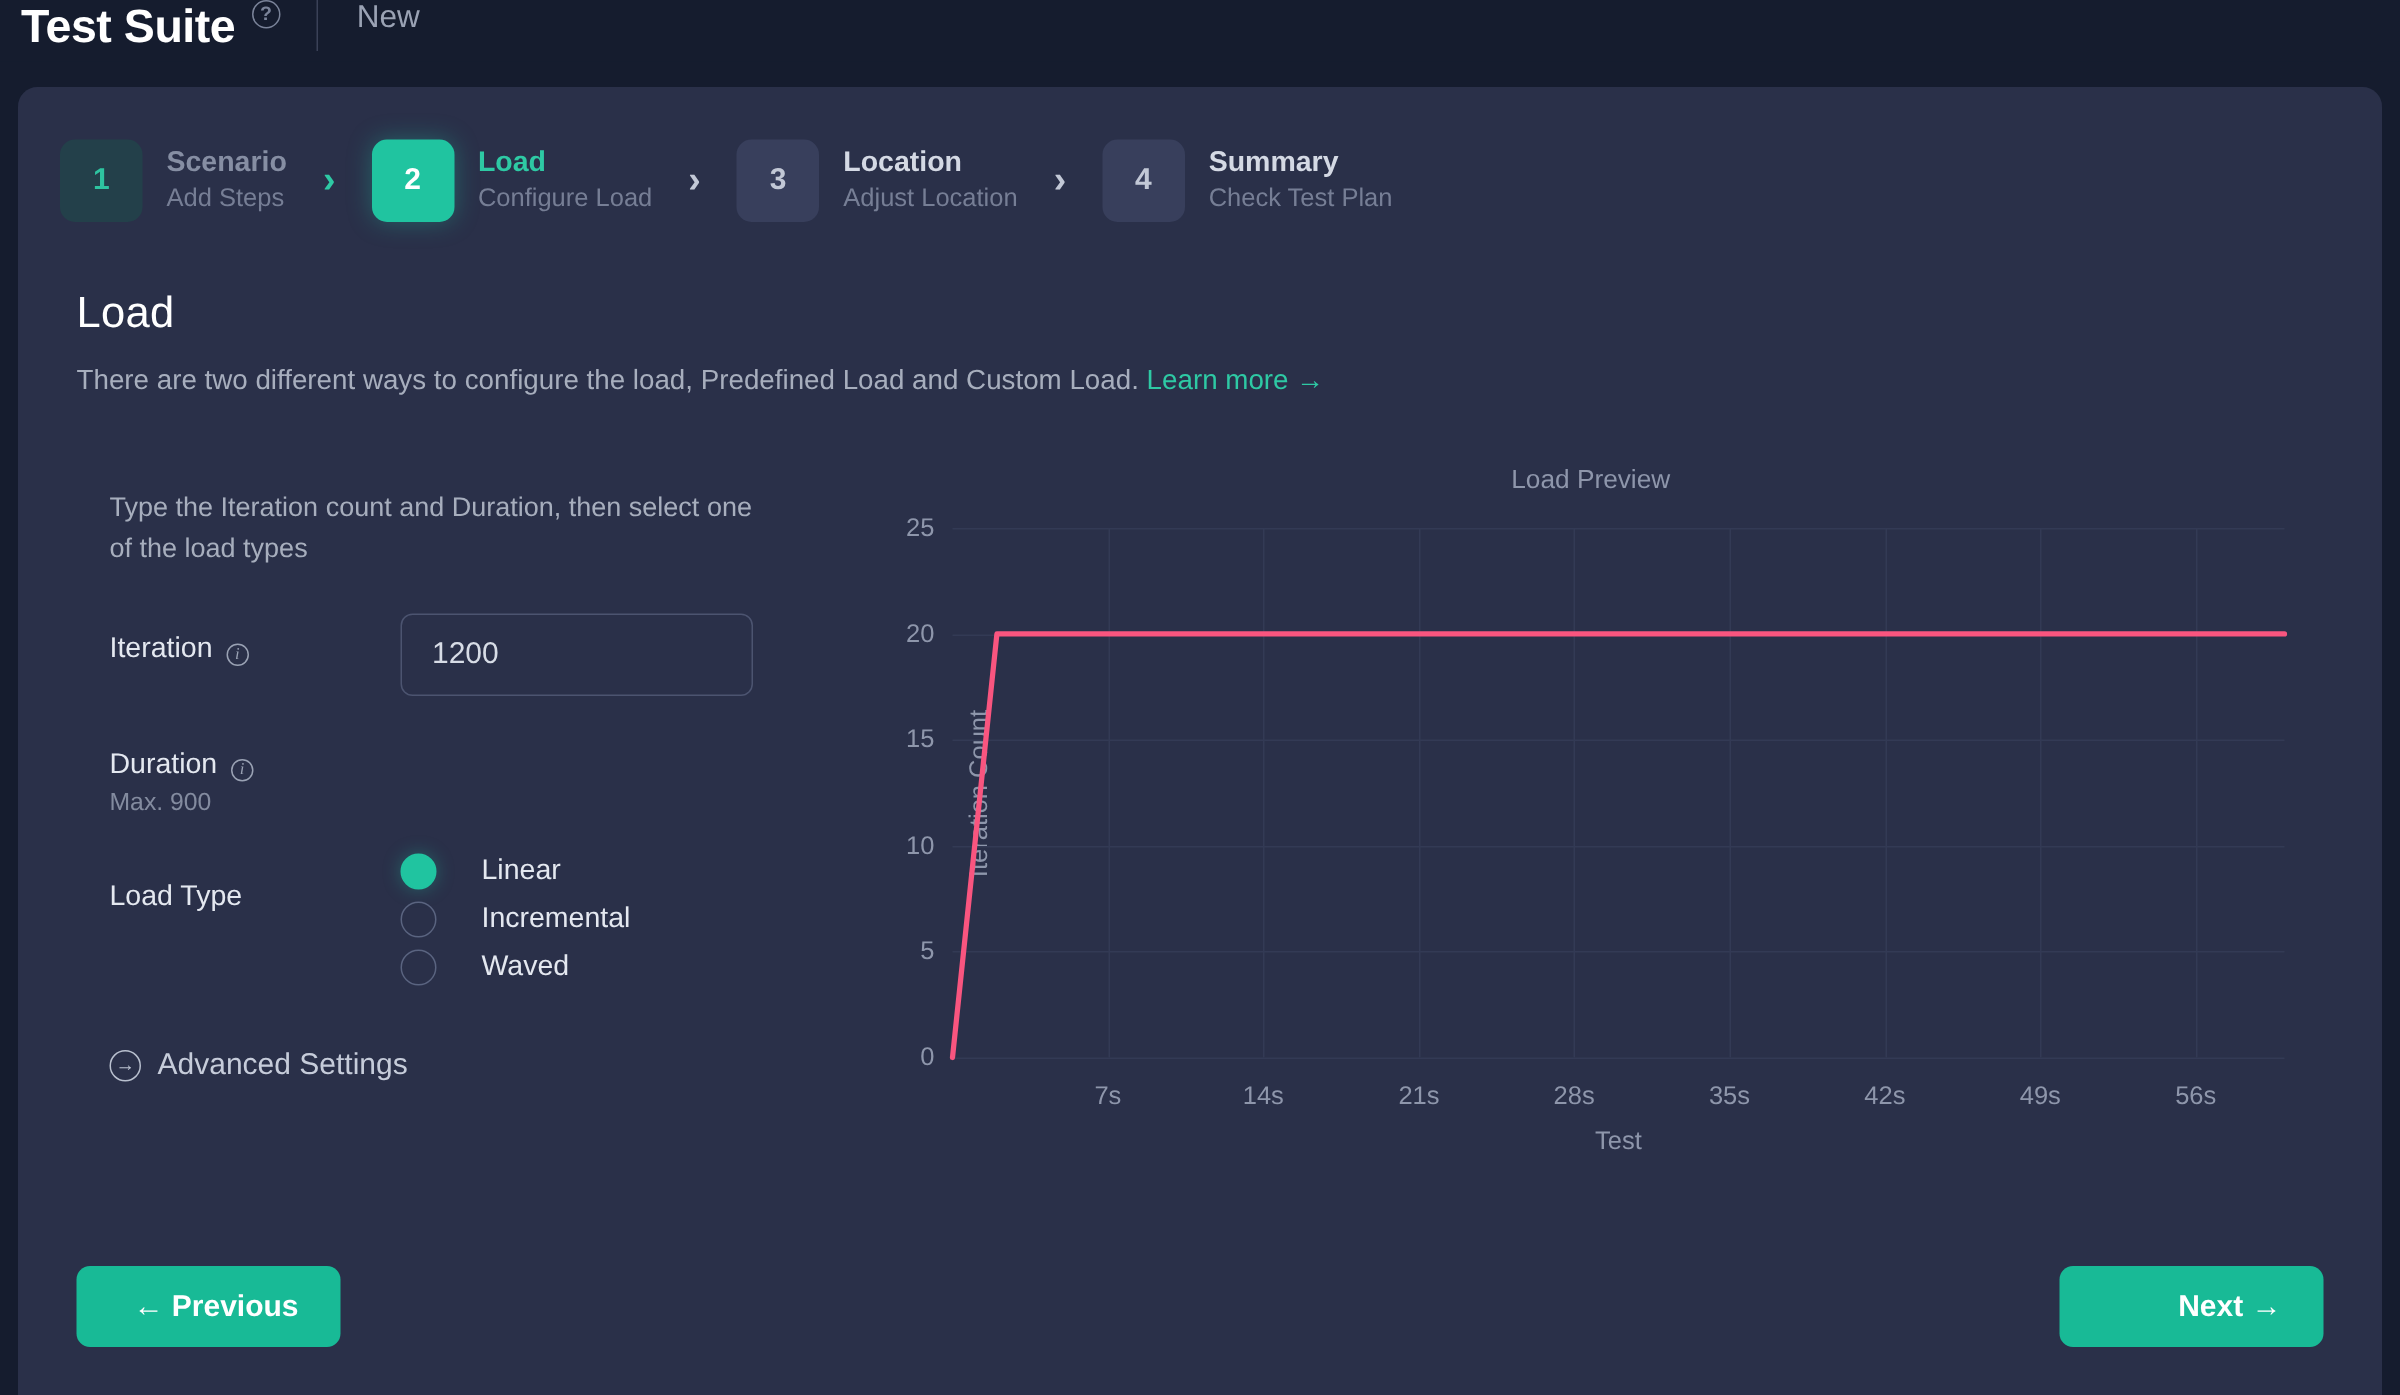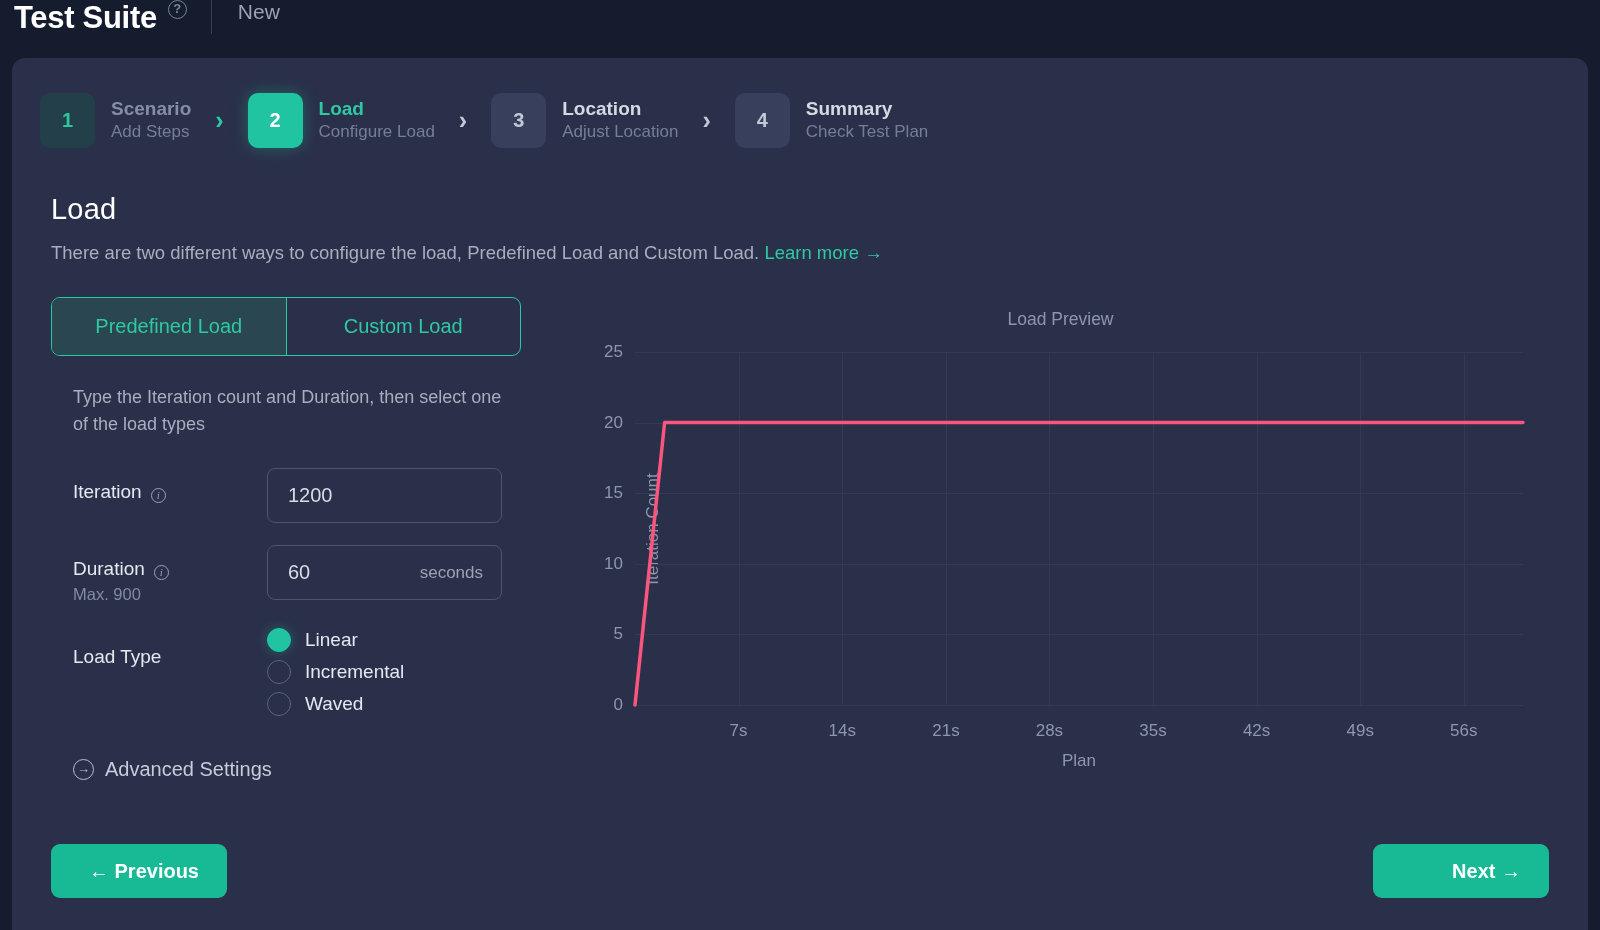--- a/index.html
+++ b/index.html
@@ -238,21 +238,21 @@
     border-radius: 50%;
     border: 1.6px solid #5a6480;
     margin-right: 14px;
     flex: none;
   }
   .radio-dot.checked {
     background: #20c4a0;
     border-color: #20c4a0;
     box-shadow: 0 0 12px rgba(32,196,160,0.35);
   }
-  .radio-label { font-size: 19px; color: #e4e8f0; }
+  .radio-label { font-size: 19px; color: #e4e8f0; margin-left: 16px; }
 
   
   .advanced {
     display: flex;
     align-items: center;
     margin: 34px 0 0 22px;
     cursor: pointer;
   }
   .adv-icon {
     width: 21px; height: 21px;
@@ -410,24 +410,20 @@
     <div class="section-desc">
       <span>There are two different ways to configure the load, Predefined Load and Custom Load.</span>
       <a class="learn-link">Learn more →</a>
     </div>
   </div>
 
   <div class="body-row">
 
     <div class="left-col">
 
-      <div class="tabs">
-        <div class="tab active">Predefined Load</div>
-        <div class="tab">Custom Load</div>
-      </div>
 
       <div class="hint">Type the Iteration count and Duration, then select one of the load types</div>
 
       <div class="form">
 
         <div class="form-row">
           <div class="form-label-wrap">
             <div class="form-label">
               <span>Iteration</span>
               <span class="info-icon">i</span>
@@ -438,24 +434,20 @@
           </div>
         </div>
 
         <div class="form-row">
           <div class="form-label-wrap">
             <div class="form-label">
               <span>Duration</span>
               <span class="info-icon">i</span>
             </div>
             <div class="form-sublabel">Max. 900</div>
-          </div>
-          <div class="input-box" title="Duration">
-            <span class="input-val">60</span>
-            <span class="input-unit">seconds</span>
           </div>
         </div>
 
         <div class="form-row">
           <div class="form-label-wrap" style="padding-top:20px;">
             <div class="form-label">Load Type</div>
           </div>
           <div class="radio-group">
             <div class="radio-item">
               <div class="radio-dot checked"></div>
@@ -479,21 +471,21 @@
         <div class="adv-label">Advanced Settings</div>
       </div>
 
     </div>
 
     <div class="chart-col">
       <div class="chart-title">Load Preview</div>
       <div class="chart-area">
         <div class="plot" id="plot">
           <div class="ylabel">Iteration Count</div>
-          <div class="xlabel">Plan</div>
+          <div class="xlabel">Test</div>
         <div class="gridline-h" style="top: 353px;"></div>
             <div class="ytick" style="top: 353px;">0</div>
             <div class="gridline-h" style="top: 282.4px;"></div>
             <div class="ytick" style="top: 282.4px;">5</div>
             <div class="gridline-h" style="top: 211.8px;"></div>
             <div class="ytick" style="top: 211.8px;">10</div>
             <div class="gridline-h" style="top: 141.2px;"></div>
             <div class="ytick" style="top: 141.2px;">15</div>
             <div class="gridline-h" style="top: 70.6px;"></div>
             <div class="ytick" style="top: 70.6px;">20</div>

